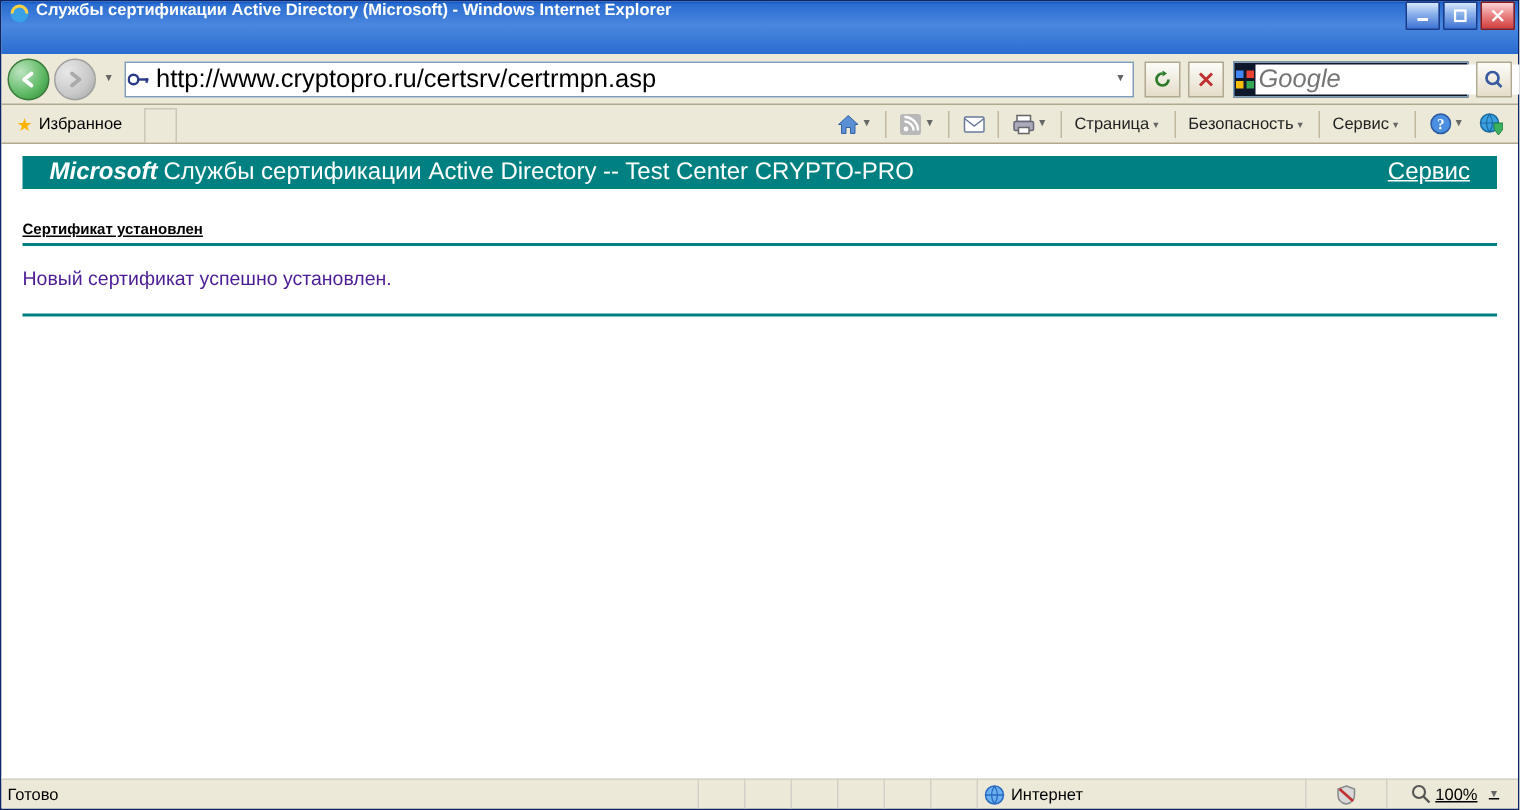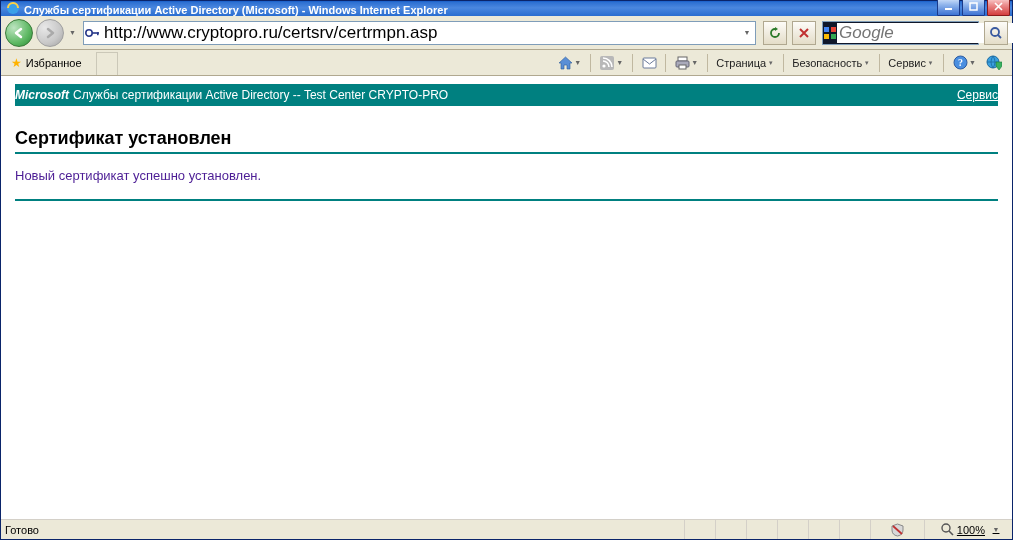--- a/index.html
+++ b/index.html
@@ -1,18 +1,18 @@
 <!DOCTYPE html>
 <html><head>
 <meta charset="utf-8">
 <style>
   html,body{margin:0;padding:0;font-family:Tahoma,Verdana,sans-serif;font-size:11px;color:#000;background:#ece9d8;}
   .window{width:1013px;height:540px;display:flex;flex-direction:column;border:1px solid #0a246a;box-sizing:border-box;}
   
-  .titlebar{height:15px;background:linear-gradient(to bottom,#0a52c4 0%,#2a6dd0 5%,#4a87df 45%,#2a6dd0 100%);display:flex;align-items:flex-end;color:#fff;font-weight:bold;padding-left:4px;}
+  .titlebar{height:35px;background:linear-gradient(to bottom,#0a52c4 0%,#2a6dd0 5%,#4a87df 45%,#2a6dd0 100%);display:flex;align-items:flex-start;color:#fff;font-weight:bold;padding-left:4px;}
   .titlebar .ie-icon{width:16px;height:16px;margin-right:3px;display:inline-flex;align-items:center;justify-content:center;}
   .titlebar .title-text{flex:1;white-space:nowrap;overflow:hidden;}
   .titlebar .winbtns{display:flex;gap:0;margin-right:2px;}
   .winbtn{width:21px;height:17px;background:linear-gradient(to bottom,#d6e6fb 0%,#8fb4ec 40%,#3d73d3 100%);border:1px solid #1a3a8a;border-radius:1px;display:flex;align-items:center;justify-content:center;color:#fff;font-weight:bold;font-size:9px;margin-left:2px;}
   .winbtn.close{background:linear-gradient(to bottom,#fbd6d6 0%,#ec8f8f 40%,#d33d3d 100%);border-color:#8a1a1a;}
   
   .navbar{height:29px;background:#ece9d8;border-bottom:1px solid #b0a890;display:flex;align-items:center;padding:2px 4px;gap:3px;}
   .navbtn{width:26px;height:26px;border-radius:50%;display:flex;align-items:center;justify-content:center;border:1px solid #a0a0a0;background:linear-gradient(to bottom,#f0f0f0,#d0d0d0);}
   .navbtn.back{background:radial-gradient(circle at 30% 30%,#bde4c0,#5db863 60%,#2a8a34);border-color:#3a7a3a;}
   .navbtn.fwd{background:radial-gradient(circle at 30% 30%,#e8e8e8,#c8c8c8 60%,#a0a0a0);color:#888;}
@@ -31,26 +31,26 @@
   .tab{height:22px;border:1px solid #aca899;border-bottom:none;background:linear-gradient(to bottom,#fff,#f4f2e8);display:flex;align-items:center;padding:0 10px;gap:5px;max-width:290px;font-size:11px;}
   .tab.blank{width:20px;padding:0;justify-content:center;background:#ece9d8;opacity:.5;}
   .right-tools{display:flex;align-items:center;gap:3px;padding-right:3px;}
   .tool{height:20px;display:flex;align-items:center;padding:0 3px;color:#222;font-size:11px;}
   .tool .dd{width:9px;}
   .sep{width:1px;height:18px;background:#c0b8a0;margin:0 2px;}
   .icon16{width:16px;height:16px;display:inline-flex;align-items:center;justify-content:center;}
   
   .content{flex:1;background:#fff;overflow:auto;position:relative;}
   .content-inner{margin:8px 14px 8px 14px;}
-  .band{background:#008080;color:#fff;height:22px;display:flex;align-items:center;padding:0 0;font-size:12px;}
+  .band{background:#008080;color:#fff;height:22px;display:flex;align-items:center;padding:0 18px;font-size:16px;}
   .band .ms{font-style:italic;font-weight:bold;margin-right:4px;font-family:Arial,sans-serif;}
   .band .rest{font-family:Arial,sans-serif;}
   .band .home{margin-left:auto;text-decoration:underline;cursor:pointer;}
   .section{margin-top:22px;}
-  .heading{font-weight:bold;font-size:18px;font-family:Arial,sans-serif;color:#000;padding-bottom:1px;}
+  .heading{font-weight:bold;font-size:10px;font-family:Arial,sans-serif;color:#000;padding-bottom:1px;text-decoration:underline;}
   hr.teal{border:none;height:2px;background:#008080;margin:2px 0 14px;}
   .msg{font-size:13px;font-family:Arial,sans-serif;color:#4c1d95;margin-bottom:16px;}
   hr.teal2{border:none;height:2px;background:#008080;margin:0;}
   
   .statusbar{height:20px;background:#ece9d8;border-top:1px solid #fff;display:flex;align-items:stretch;font-size:11px;}
   .status-cell{border-left:1px solid #d4d0c8;border-top:1px solid #d4d0c8;display:flex;align-items:center;padding:0 4px;}
   .status-cell.first{flex:1;border-left:none;}
   .status-cell.small{width:22px;}
   .status-cell.zone{width:210px;gap:4px;}
   .status-cell.mode{width:45px;justify-content:center;}
@@ -250,20 +250,29 @@
   <div class="statusbar">
     <div class="status-cell first">
         <span>Готово</span>
       </div>
     <div class="status-cell small"></div>
     <div class="status-cell small"></div>
     <div class="status-cell small"></div>
     <div class="status-cell small"></div>
     <div class="status-cell small"></div>
     <div class="status-cell small"></div>
+    <div class="status-cell zone">
+      <span class="globe">
+          <svg width="14" height="14" viewBox="0 0 14 14">
+            <circle cx="7" cy="7" r="6" fill="#6ab0f0" stroke="#2a6ac0"></circle>
+            <path d="M1 7 L13 7 M7 1 Q3 7 7 13 M7 1 Q11 7 7 13" stroke="#2a6ac0" stroke-width="0.9" fill="none"></path>
+          </svg>
+        </span>
+      <span>Интернет</span>
+    </div>
     <div class="status-cell mode">
       <span>
           <svg width="15" height="14" viewBox="0 0 15 14">
             <path d="M7.5 1 L13 3 L13 7 Q13 12 7.5 13 Q2 12 2 7 L2 3 Z" fill="#d8d8d8" stroke="#888"></path>
             <path d="M3 3 L12 11" stroke="#c03030" stroke-width="1.8"></path>
           </svg>
         </span>
     </div>
     <div class="status-cell zoom">
       <span>

